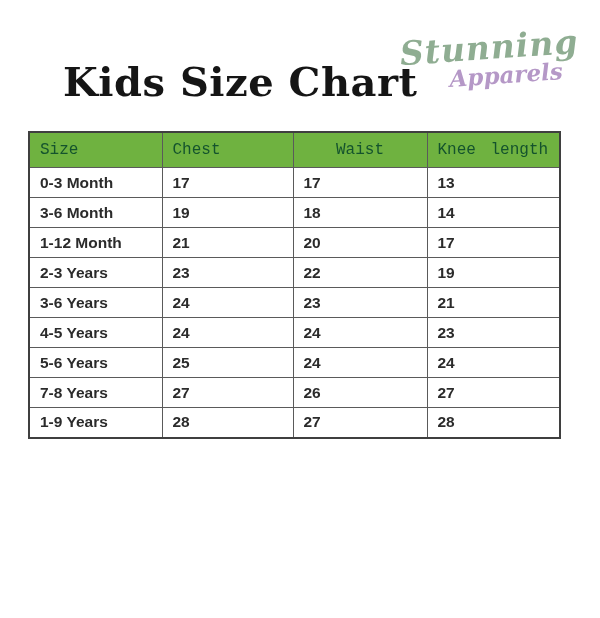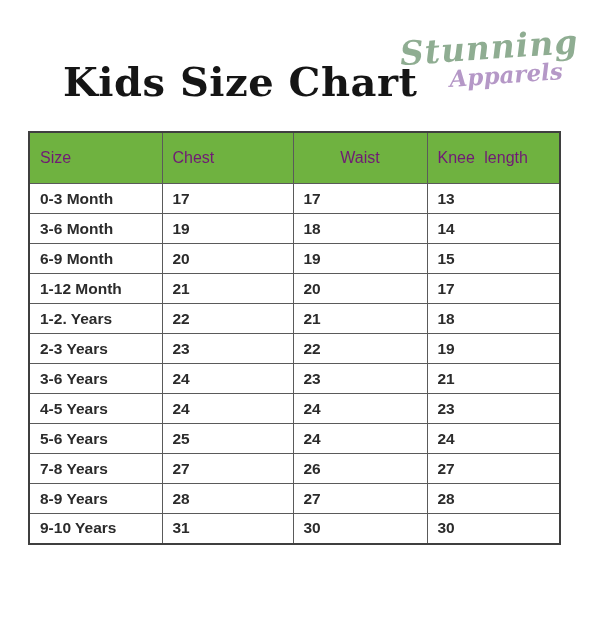--- a/index.html
+++ b/index.html
@@ -68,28 +68,29 @@
     border: 1px solid #5a5a5a;
     box-sizing: border-box;
     overflow: hidden;
     white-space: nowrap;
   }
   table.size-chart th {
     background: #6FB240;
     height: 31px;
     font-weight: 400;
     font-size: 16px;
-    color: #701a75;
+    color: #14532d;
     text-align: left;
     padding: 0 0 0 10px;
     word-spacing: 5px;
+    font-family: Liberation Mono, monospace;
   }
   table.size-chart th.center {
     text-align: center;
-    padding: 16px;
+    padding: 8px;
   }
   table.size-chart td {
     height: 30px;
     font-size: 15.5px;
     color: #2b2b2b;
     text-align: left;
     padding: 0 0 0 10px;
     background: #ffffff;
     font-weight: bold;
   }
@@ -128,36 +129,24 @@
           <td>17</td>
           <td>13</td>
         </tr>
         <tr>
           <td>3-6 Month</td>
           <td>19</td>
           <td>18</td>
           <td>14</td>
         </tr>
         <tr>
-          <td>6-9 Month</td>
-          <td>20</td>
-          <td>19</td>
-          <td>15</td>
-        </tr>
-        <tr>
           <td>1-12 Month</td>
           <td>21</td>
           <td>20</td>
           <td>17</td>
-        </tr>
-        <tr>
-          <td>1-2. Years</td>
-          <td>22</td>
-          <td>21</td>
-          <td>18</td>
         </tr>
         <tr>
           <td>2-3 Years</td>
           <td>23</td>
           <td>22</td>
           <td>19</td>
         </tr>
         <tr>
           <td>3-6 Years</td>
           <td>24</td>
@@ -176,27 +165,21 @@
           <td>24</td>
           <td>24</td>
         </tr>
         <tr>
           <td>7-8 Years</td>
           <td>27</td>
           <td>26</td>
           <td>27</td>
         </tr>
         <tr>
-          <td>8-9 Years</td>
+          <td>1-9 Years</td>
           <td>28</td>
           <td>27</td>
           <td>28</td>
-        </tr>
-        <tr>
-          <td>9-10 Years</td>
-          <td>31</td>
-          <td>30</td>
-          <td>30</td>
         </tr>
       </tbody>
   </table>
 
 </div>
 
 </body></html>

